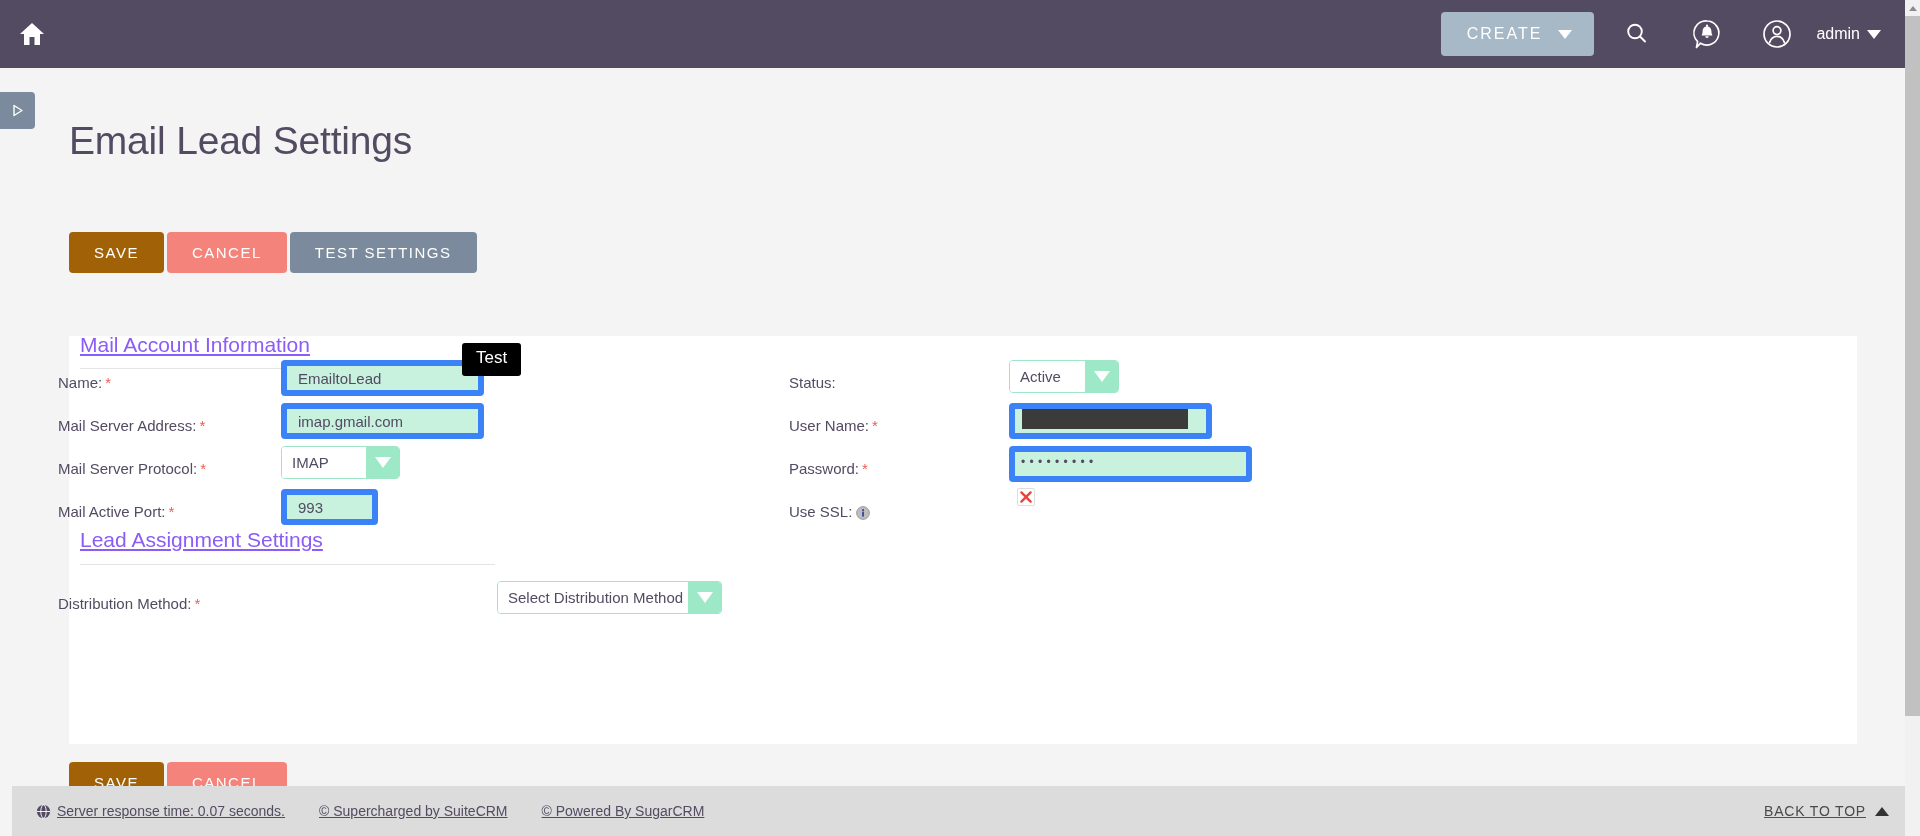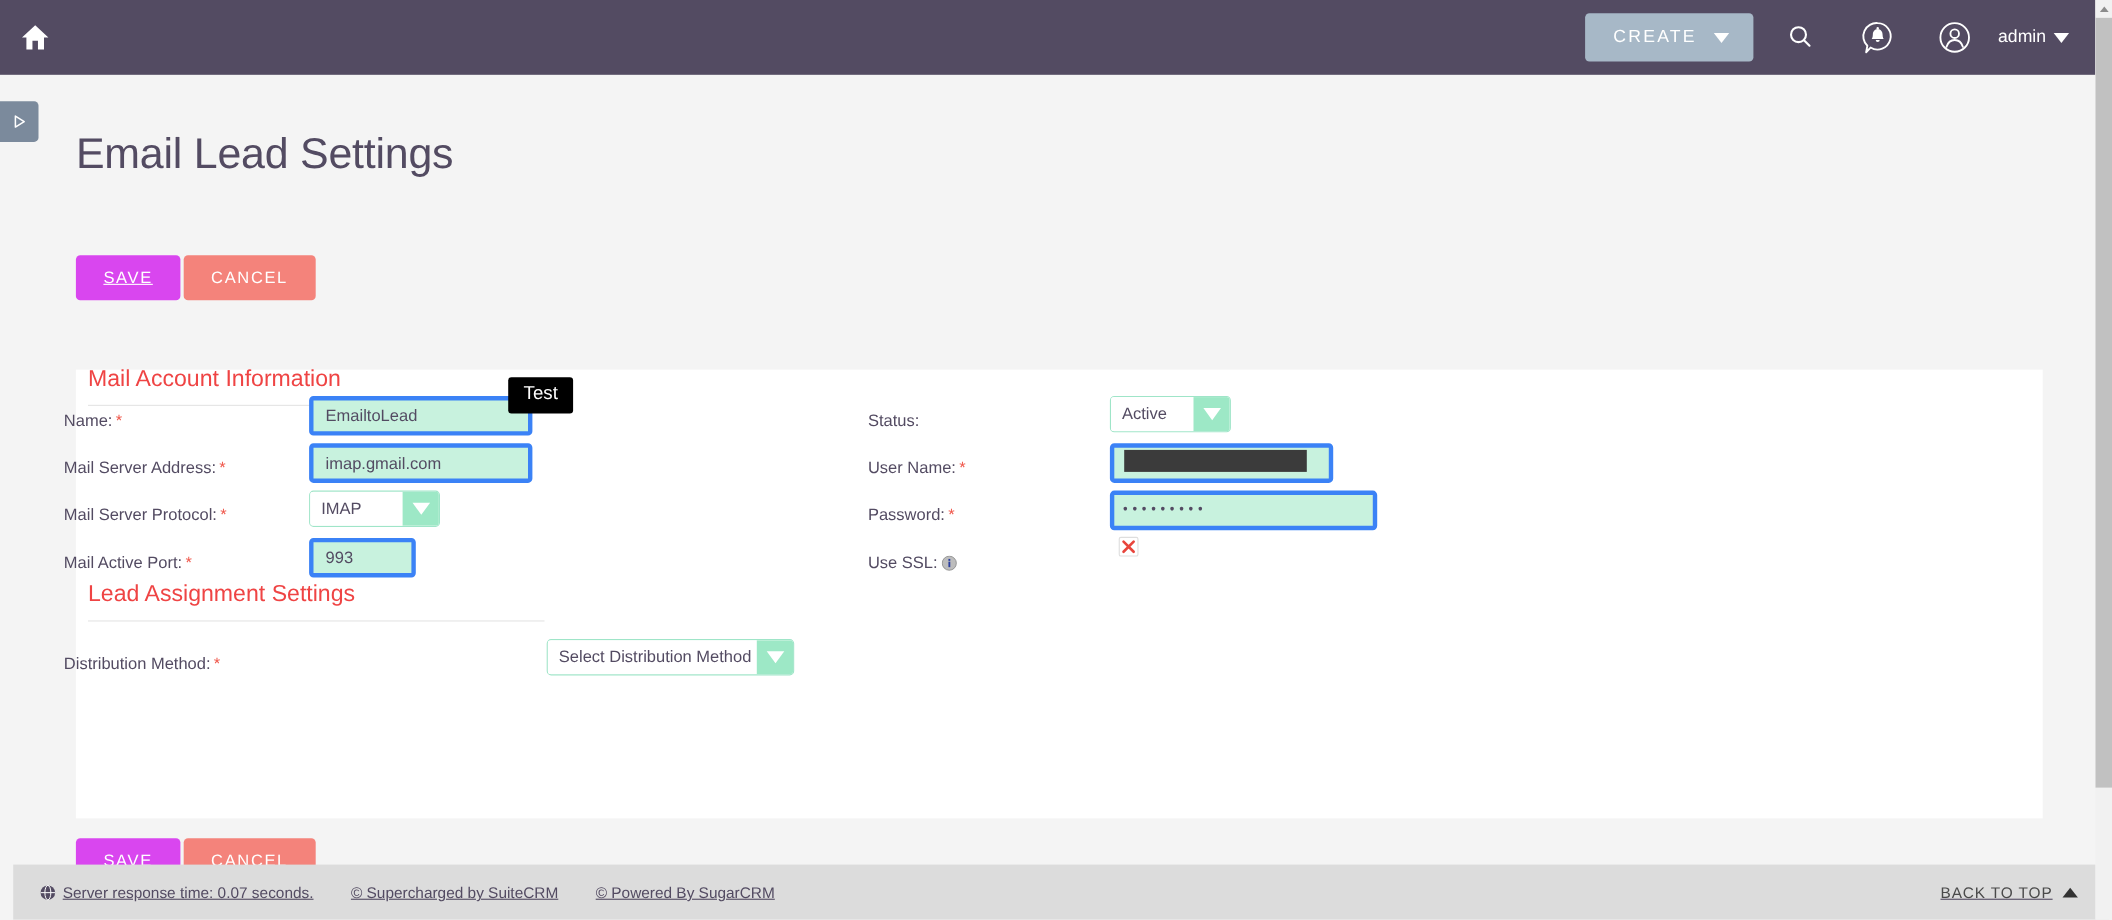--- a/index.html
+++ b/index.html
@@ -95,58 +95,59 @@
     position: absolute; left: 57px; top: 164px;
     display: flex; gap: 3px;
   }
   .btn {
     border: none; font-family: inherit;
     font-size: 15px; letter-spacing: 1.5px;
     color: #ffffff; border-radius: 4px;
     padding: 13px 25px; cursor: pointer;
     text-transform: uppercase; line-height: 1;
   }
-  .btn-save   { background: #d946ef; text-decoration: underline; }
+  .btn-save   { background: #a16207; }
   .btn-cancel { background: #f4837b; }
   .btn-test   { background: #7b8a9c; }
 
   .tooltip {
     position: absolute; left: 450px; top: 275px;
     background: #000000; color: #ffffff;
     font-size: 17px; padding: 6px 14px 8px 14px;
     border-radius: 3px; z-index: 25; line-height: 1.1;
   }
 
   
   .panel {
     position: absolute; left: 57px; top: 268px;
     width: 1788px; height: 408px;
     background: #ffffff;
   }
 
   .section-head {
     position: absolute;
-    font-size: 21px; font-weight: 400; color: #ef4444;
+    font-size: 21px; font-weight: 400; color: #8b5cf6;
     white-space: nowrap;
+    text-decoration: underline;
   }
   .section-rule {
     position: absolute; height: 1px; background: #e4e4e4;
   }
 
   .field-label {
     position: absolute;
     font-size: 15px; color: #534b62;
     white-space: nowrap;
   }
   .req { color: #f05b4f; font-size: 15px; margin-left: 3px; }
 
   
   .inp {
     position: absolute;
-    background: #c8f2de; border: 4px solid #3b82f6;
+    background: #c8f2de; border: 6px solid #3b82f6;
     border-radius: 4px; color: #534b62;
     font-size: 15px; font-family: inherit;
     padding: 0 11px; height: 36px; line-height: 32px;
     outline: none;
   }
   .inp::placeholder { color: #534b62; }
 
   .sel-wrap {
     position: absolute; height: 33px;
     border: 1px solid #9fe5c8; border-radius: 4px;
@@ -307,20 +308,21 @@
   </svg>
 </div>
 
 <div class="page">
 
   <h1 class="page-title">Email Lead Settings</h1>
 
   <div class="action-bar">
     <button class="btn btn-save">SAVE</button>
     <button class="btn btn-cancel">CANCEL</button>
+    <button class="btn btn-test">TEST SETTINGS</button>
   </div>
 
   <div class="tooltip">Test</div>
 
   <div class="panel">
 
     <div class="section-head" style="left:11px; top:-3px;">Mail Account Information</div>
     <div class="section-rule" style="left:11px; top:32px; width:415px;"></div>
 
     <div class="field-label" style="left:-11px; top:38px;">

